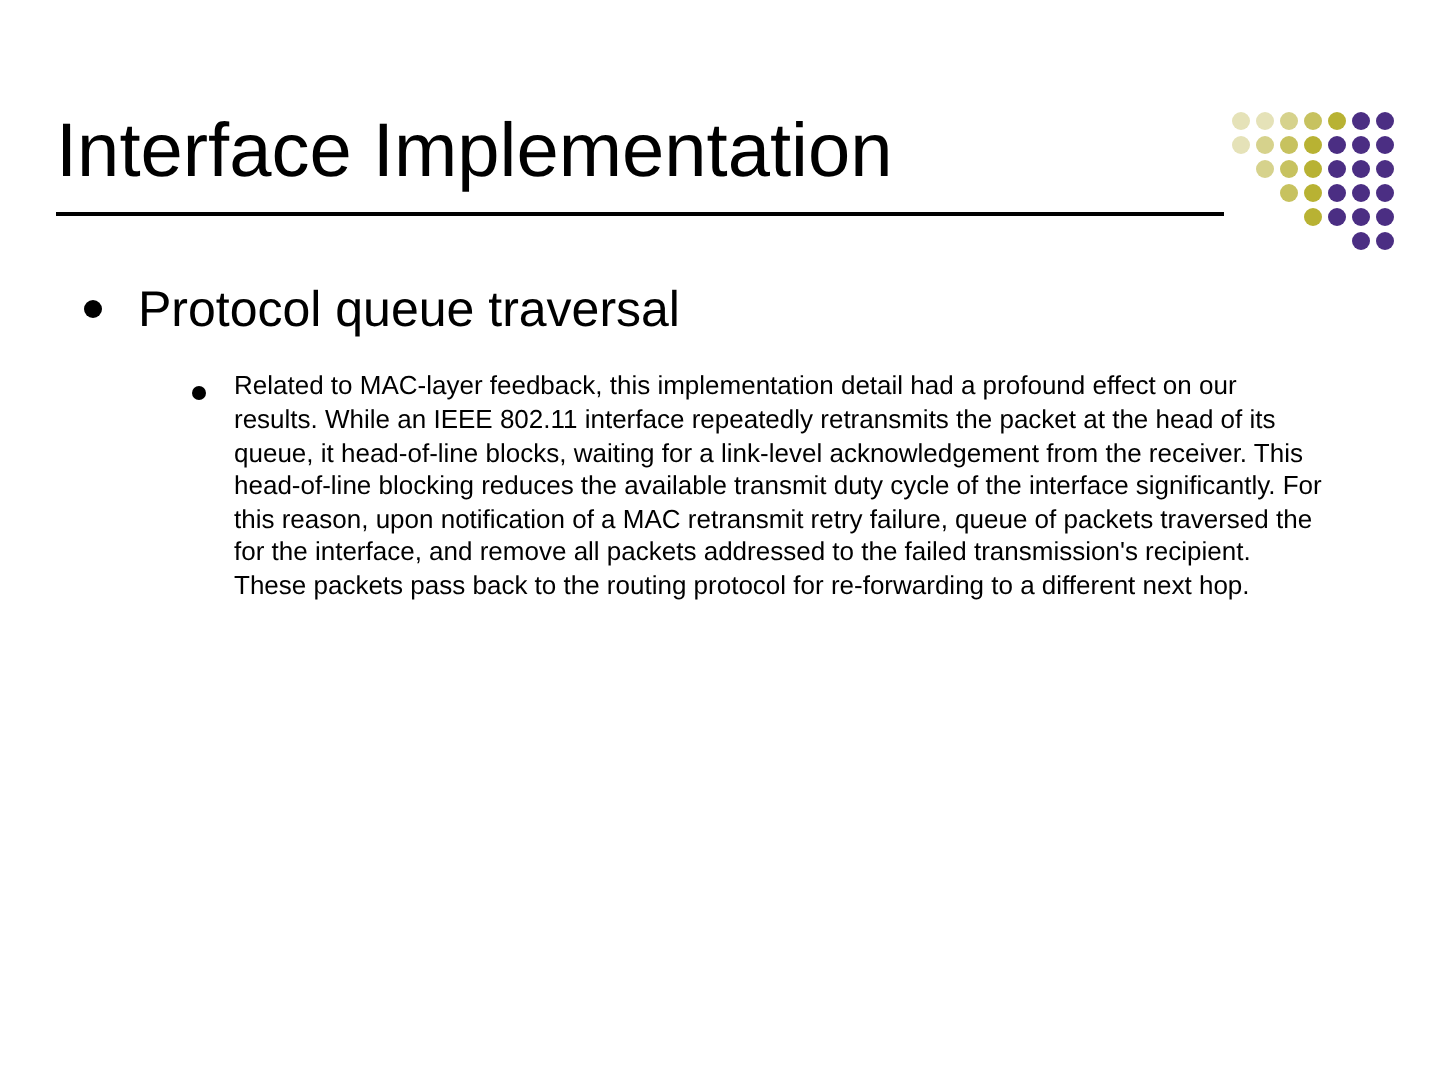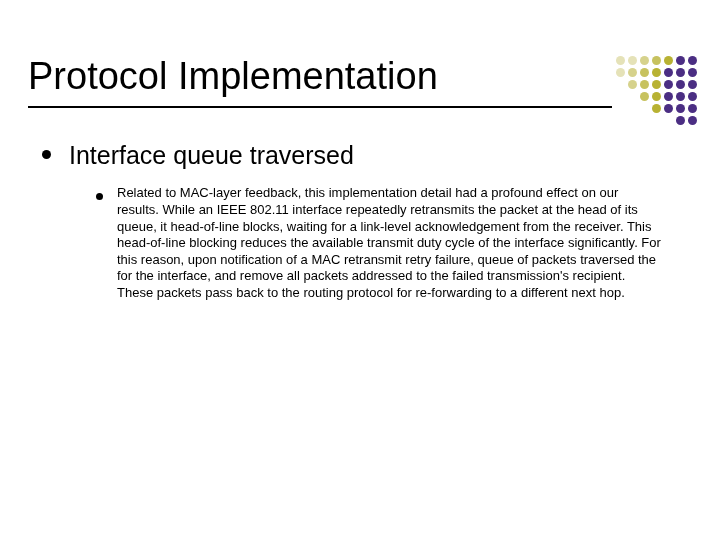--- a/index.html
+++ b/index.html
@@ -90,21 +90,21 @@
   .level2-text {
     font-size: 13px;
     line-height: 1.28;
   }
 </style>
 </head>
 <body>
 
 <div class="slide">
 
-  <div class="title">Protocol Implementation</div>
+  <div class="title">Interface Implementation</div>
   <div class="title-underline"></div>
 
   <div class="deco" id="deco">
       <span class="dot" style="left: 0px; top: 0px; background: rgb(229, 226, 184);"></span>
       <span class="dot" style="left: 12px; top: 0px; background: rgb(229, 226, 184);"></span>
       <span class="dot" style="left: 24px; top: 0px; background: rgb(214, 210, 140);"></span>
       <span class="dot" style="left: 36px; top: 0px; background: rgb(199, 194, 95);"></span>
       <span class="dot" style="left: 48px; top: 0px; background: rgb(184, 178, 51);"></span>
       <span class="dot" style="left: 60px; top: 0px; background: rgb(75, 46, 131);"></span>
       <span class="dot" style="left: 72px; top: 0px; background: rgb(75, 46, 131);"></span>
@@ -130,21 +130,21 @@
       <span class="dot" style="left: 48px; top: 48px; background: rgb(75, 46, 131);"></span>
       <span class="dot" style="left: 60px; top: 48px; background: rgb(75, 46, 131);"></span>
       <span class="dot" style="left: 72px; top: 48px; background: rgb(75, 46, 131);"></span>
       <span class="dot" style="left: 60px; top: 60px; background: rgb(75, 46, 131);"></span>
       <span class="dot" style="left: 72px; top: 60px; background: rgb(75, 46, 131);"></span>
     </div>
 
   <div class="body">
     <div class="level1">
       <div class="bullet1"></div>
-      <div class="level1-text">Interface queue traversed</div>
+      <div class="level1-text">Protocol queue traversal</div>
     </div>
     <div class="level2">
       <div class="bullet2"></div>
       <div class="level2-text">Related to MAC-layer feedback, this implementation detail had a profound effect on our results. While an IEEE 802.11 interface repeatedly retransmits the packet at the head of its queue, it head-of-line blocks, waiting for a link-level acknowledgement from the receiver. This head-of-line blocking reduces the available transmit duty cycle of the interface significantly. For this reason, upon notification of a MAC retransmit retry failure, queue of packets traversed the for the interface, and remove all packets addressed to the failed transmission's recipient. These packets pass back to the routing protocol for re-forwarding to a different next hop.</div>
     </div>
   </div>
 
 </div>
 
 </body></html>

